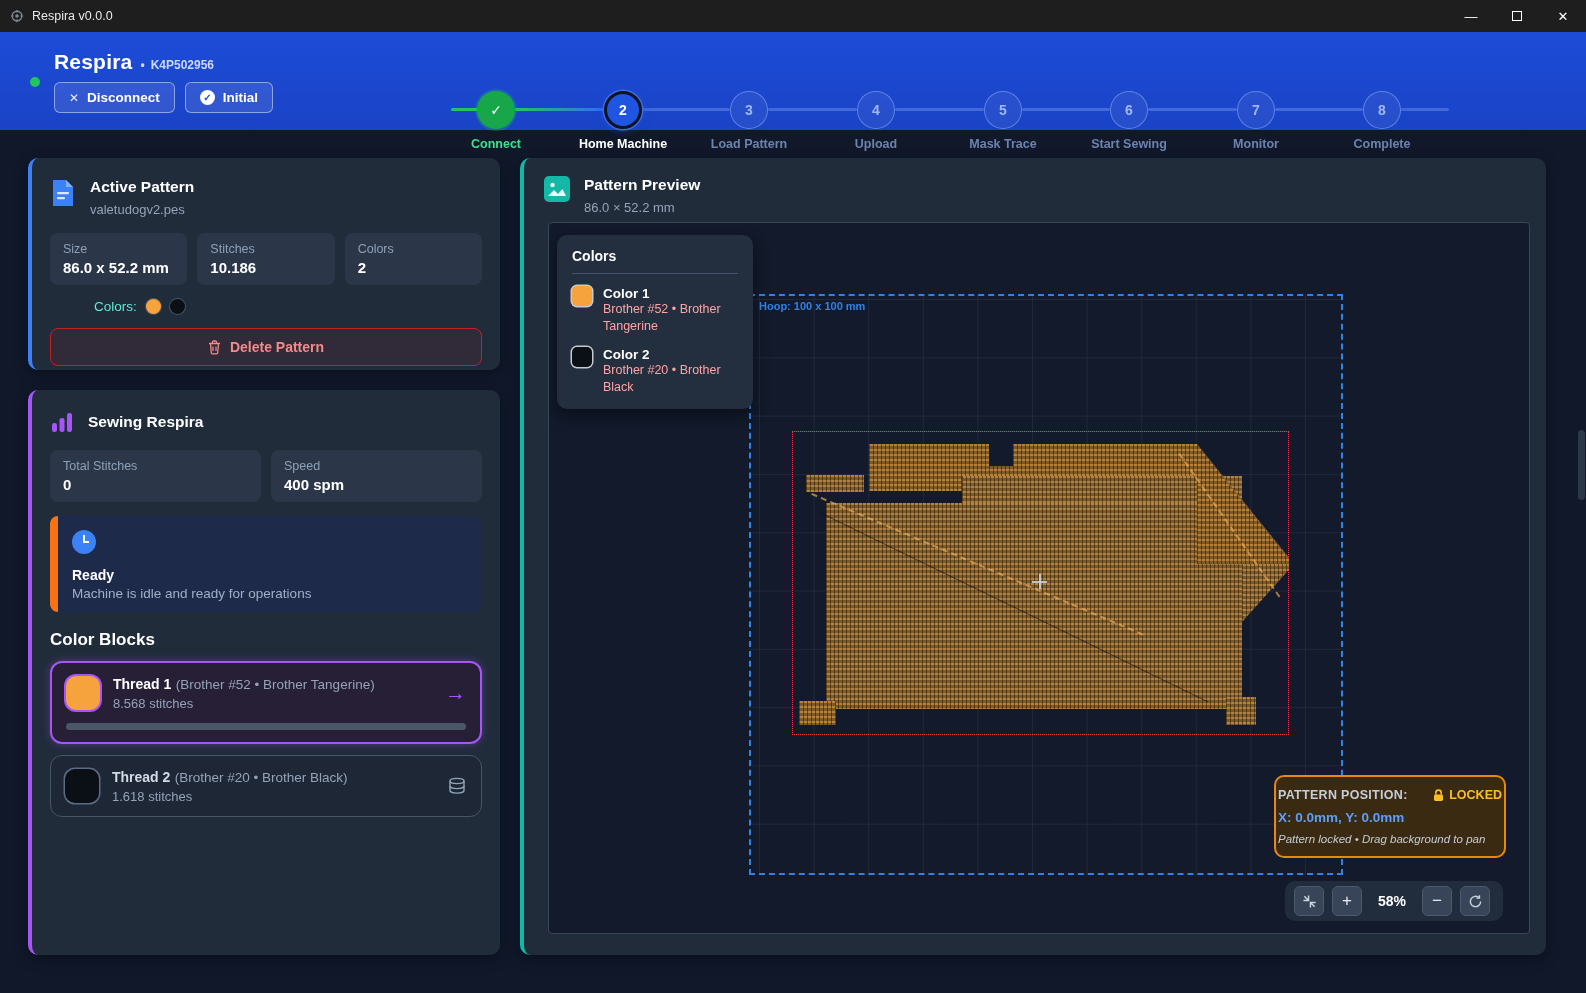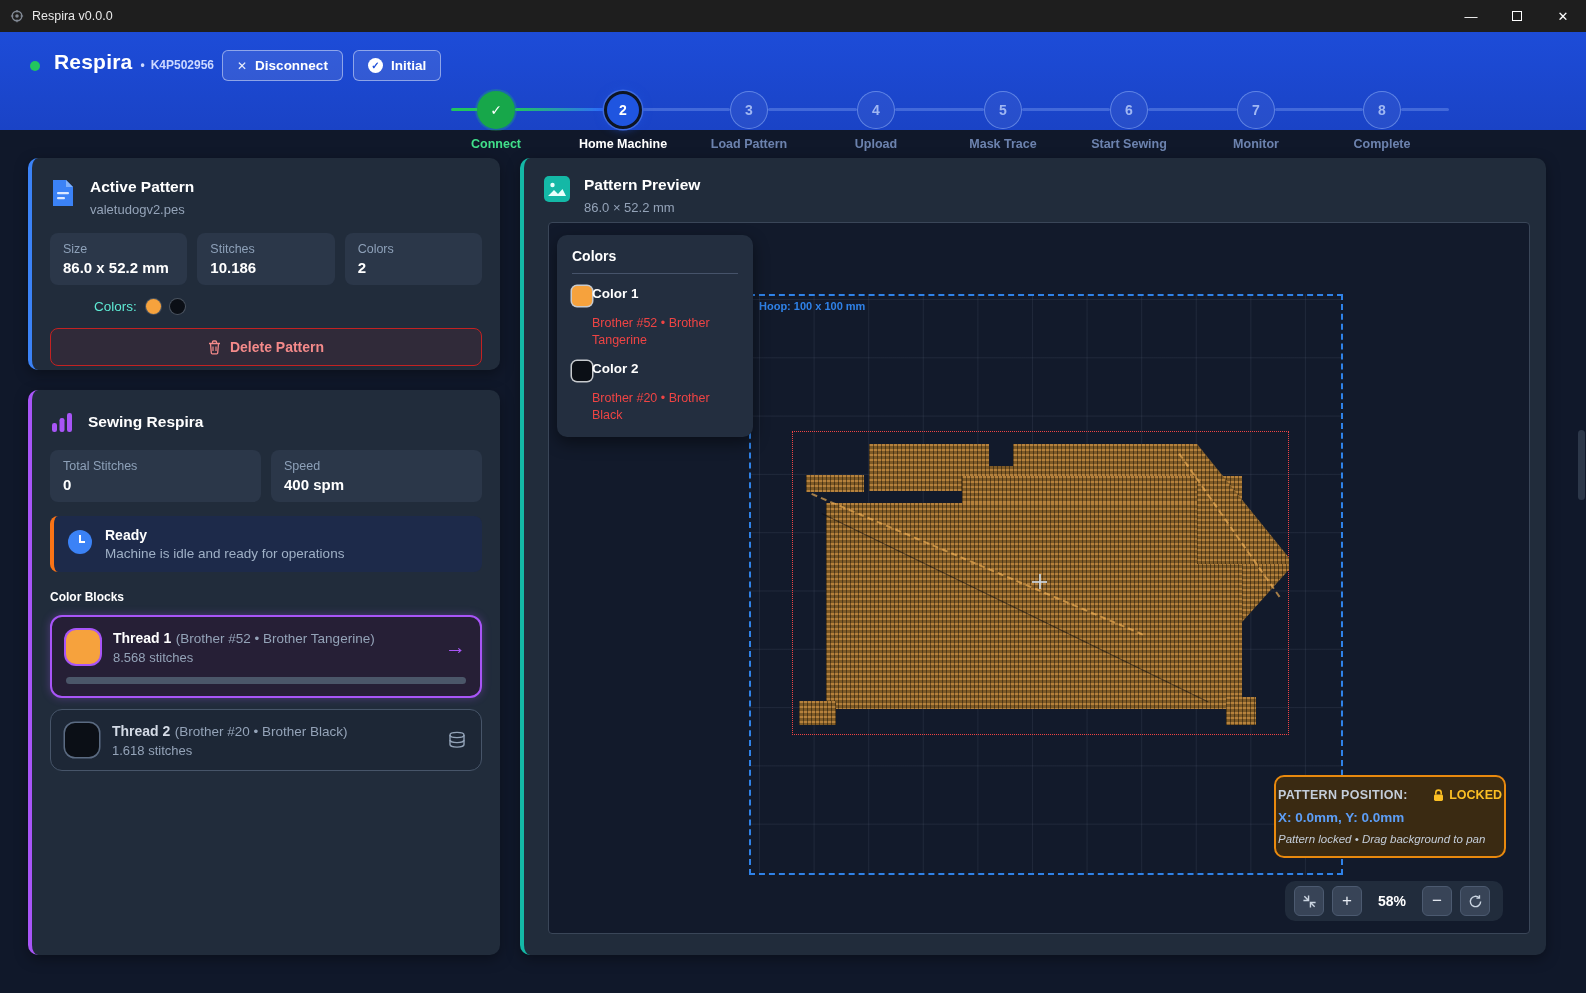--- a/index.html
+++ b/index.html
@@ -12,21 +12,21 @@
   .titlebar .appicon { width:14px; height:14px; margin-left:10px; opacity:.8; }
   .titlebar .apptitle { margin-left:8px; font-size:12.5px; color:#e8e8e8; }
   .win-btns { margin-left:auto; display:flex; height:100%; }
   .win-btn { width:46px; height:100%; display:flex; align-items:center; justify-content:center; color:#fff; font-size:13px; cursor:default; }
   .maxi-square { width:10px; height:10px; border:1.2px solid #fff; }
 
   
   .header { position:absolute; left:0; top:32px; width:100%; height:98px; background:linear-gradient(180deg,#1d4cd8,#1a43c6); z-index:40; }
   .brand-wrap { position:absolute; left:30px; top:18px; display:flex; align-items:center; gap:14px; }
   .status-dot { width:10px; height:10px; border-radius:50%; background:#22c55e; }
-  .brand-col { display:flex; flex-direction:row; gap:8px; }
+  .brand-col { display:flex; flex-direction:column; gap:8px; }
   .brand-row { display:flex; align-items:baseline; gap:8px; }
   .brand { font-size:21px; font-weight:bold; color:#fff; letter-spacing:.2px; }
   .serial { font-size:12px; color:#cdd9ff; font-weight:bold; }
   .serial .b { margin-right:6px; }
   .hdr-buttons { display:flex; gap:10px; }
   .hdr-btn { display:flex; align-items:center; gap:8px; padding:7px 14px; border-radius:6px; border:1px solid rgba(255,255,255,.45); background:rgba(255,255,255,.10); color:#fff; font-size:13.5px; font-weight:bold; cursor:pointer; }
   .hdr-btn .xg { font-size:12px; font-weight:normal; opacity:.9; }
   .chk-circle { width:15px; height:15px; border-radius:50%; background:#fff; color:#1d4ed8; font-size:10px; font-weight:bold; display:flex; align-items:center; justify-content:center; }
 
   
@@ -56,49 +56,49 @@
   .stat-label { font-size:12.5px; color:#8da0b8; }
   .stat-value { font-size:15px; font-weight:bold; color:#fff; margin-top:3px; }
 
   
   .colors-row { display:flex; align-items:center; gap:9px; margin-top:14px; }
   .colors-row .lbl { font-size:13.5px; color:#5eead4;margin-left:44px; }
   .swatch-dot { width:15px; height:15px; border-radius:50%; box-shadow:0 0 0 1px rgba(255,255,255,.18); }
   .delete-btn { margin-top:14px; width:100%; height:38px; border-radius:8px; border:1.5px solid #c32222; background:rgba(190,30,40,.10); color:#f48a8a; font-size:14px; font-weight:bold; display:flex; align-items:center; justify-content:center; gap:9px; cursor:pointer; }
 
   
-  .ready-box { margin-top:14px; background:#1d2a4a; border-left:4px solid #f97316; border-radius:8px; padding:11px 14px; display:flex; gap:13px; align-items:flex-start; }
+  .ready-box { margin-top:14px; background:#1d2a4a; border-left:8px solid #f97316; border-radius:8px; padding:11px 14px; display:flex; gap:13px; align-items:flex-start;flex-direction:column; }
   .clock-ic { flex:0 0 auto; width:24px; height:24px; border-radius:50%; background:#3b82f6; position:relative; margin-top:3px; }
   .clock-ic::before { content:""; position:absolute; left:11px; top:5px; width:2px; height:8px; background:#fff; }
   .clock-ic::after { content:""; position:absolute; left:11px; top:11px; width:6px; height:2px; background:#fff; }
   .ready-title { font-size:14px; font-weight:bold; color:#fff; }
   .ready-desc { font-size:13.5px; color:#9fb0c6; margin-top:3px; }
-  .cb-title { margin-top:18px; font-size:12px; font-weight:bold; color:#fff; }
+  .cb-title { margin-top:18px; font-size:17px; font-weight:bold; color:#fff; }
   .thread-card { margin-top:11px; border-radius:12px; padding:12px 14px; cursor:pointer; position:relative; }
   .thread-card.active { border:2px solid #a855f7; background:#261f36; box-shadow:0 0 8px rgba(168,85,247,.35); }
   .thread-card.idle { border:1.5px solid #475569; background:#1d2736; }
   .thread-row { display:flex; align-items:center; gap:13px; }
   .thread-swatch { width:34px; height:34px; border-radius:10px; flex:0 0 auto; }
   .thread-card.active .thread-swatch { box-shadow:0 0 0 2px #a855f7; }
   .thread-card.idle .thread-swatch { box-shadow:0 0 0 1.5px #5b6b82; }
   .thread-name { font-size:14px; color:#fff; font-weight:bold; }
   .thread-detail { font-size:13.5px; color:#94a3b8; font-weight:normal; }
   .thread-st { font-size:13px; color:#94a3b8; margin-top:3px; }
   .thread-arrow { margin-left:auto; color:#a855f7; font-size:21px; }
   .thread-layers { margin-left:auto; }
   .prog-track { margin-top:12px; height:7px; border-radius:4px; background:#4b5669; }
 
   
   .canvas { position:absolute; left:24px; top:64px; width:982px; height:712px; background:#121a2b; border:1px solid #3a4658; border-radius:4px; overflow:hidden; cursor:grab; }
   .legend { position:absolute; left:8px; top:12px; width:196px; background:#232e3f; border-radius:10px; padding:13px 15px; box-shadow:0 6px 16px rgba(0,0,0,.45); z-index:5; }
   .legend-title { font-size:14px; font-weight:bold; color:#fff; padding-bottom:9px; border-bottom:1px solid #46536a; }
-  .legend-item { display:flex; margin-top:12px; }
+  .legend-item { display:flex; gap:11px; margin-top:12px; }
   .legend-sw { width:20px; height:20px; border-radius:5px; flex:0 0 auto; box-shadow:0 0 0 1.5px rgba(255,255,255,.75); }
   .legend-name { font-size:13.5px; font-weight:bold; color:#fff; }
-  .legend-desc { font-size:12.5px; color:#ef4444; margin-top:14px; line-height:1.35; }
+  .legend-desc { font-size:12.5px; color:#fca5a5; margin-top:0; line-height:1.35; }
   .hoop { position:absolute; left:200px; top:71px; width:594px; height:581px; border:2px dashed #2f82e8;
     background-image:linear-gradient(rgba(150,165,190,.10) 1px,transparent 1px),linear-gradient(90deg,rgba(150,165,190,.10) 1px,transparent 1px);
     background-size:54.6px 58.3px; background-position:8px 3px; }
   .hoop-label { position:absolute; left:210px; top:77px; font-size:11px; font-weight:bold; color:#2f82e8; }
   .pat-bbox { position:absolute; left:243px; top:208px; width:497px; height:304px; border:1.5px dotted #ef4444; }
   .pattern { position:absolute; left:243px; top:208px; width:497px; height:304px; overflow:hidden; }
   .stitch { position:absolute; background:
       repeating-linear-gradient(90deg, rgba(0,0,0,.42) 0 1px, rgba(0,0,0,0) 1px 4px),
       repeating-linear-gradient(180deg, #b5813c 0 2px, #7e5a26 2px 5px); }
   .cutout { position:absolute; background:#121a2b; }

